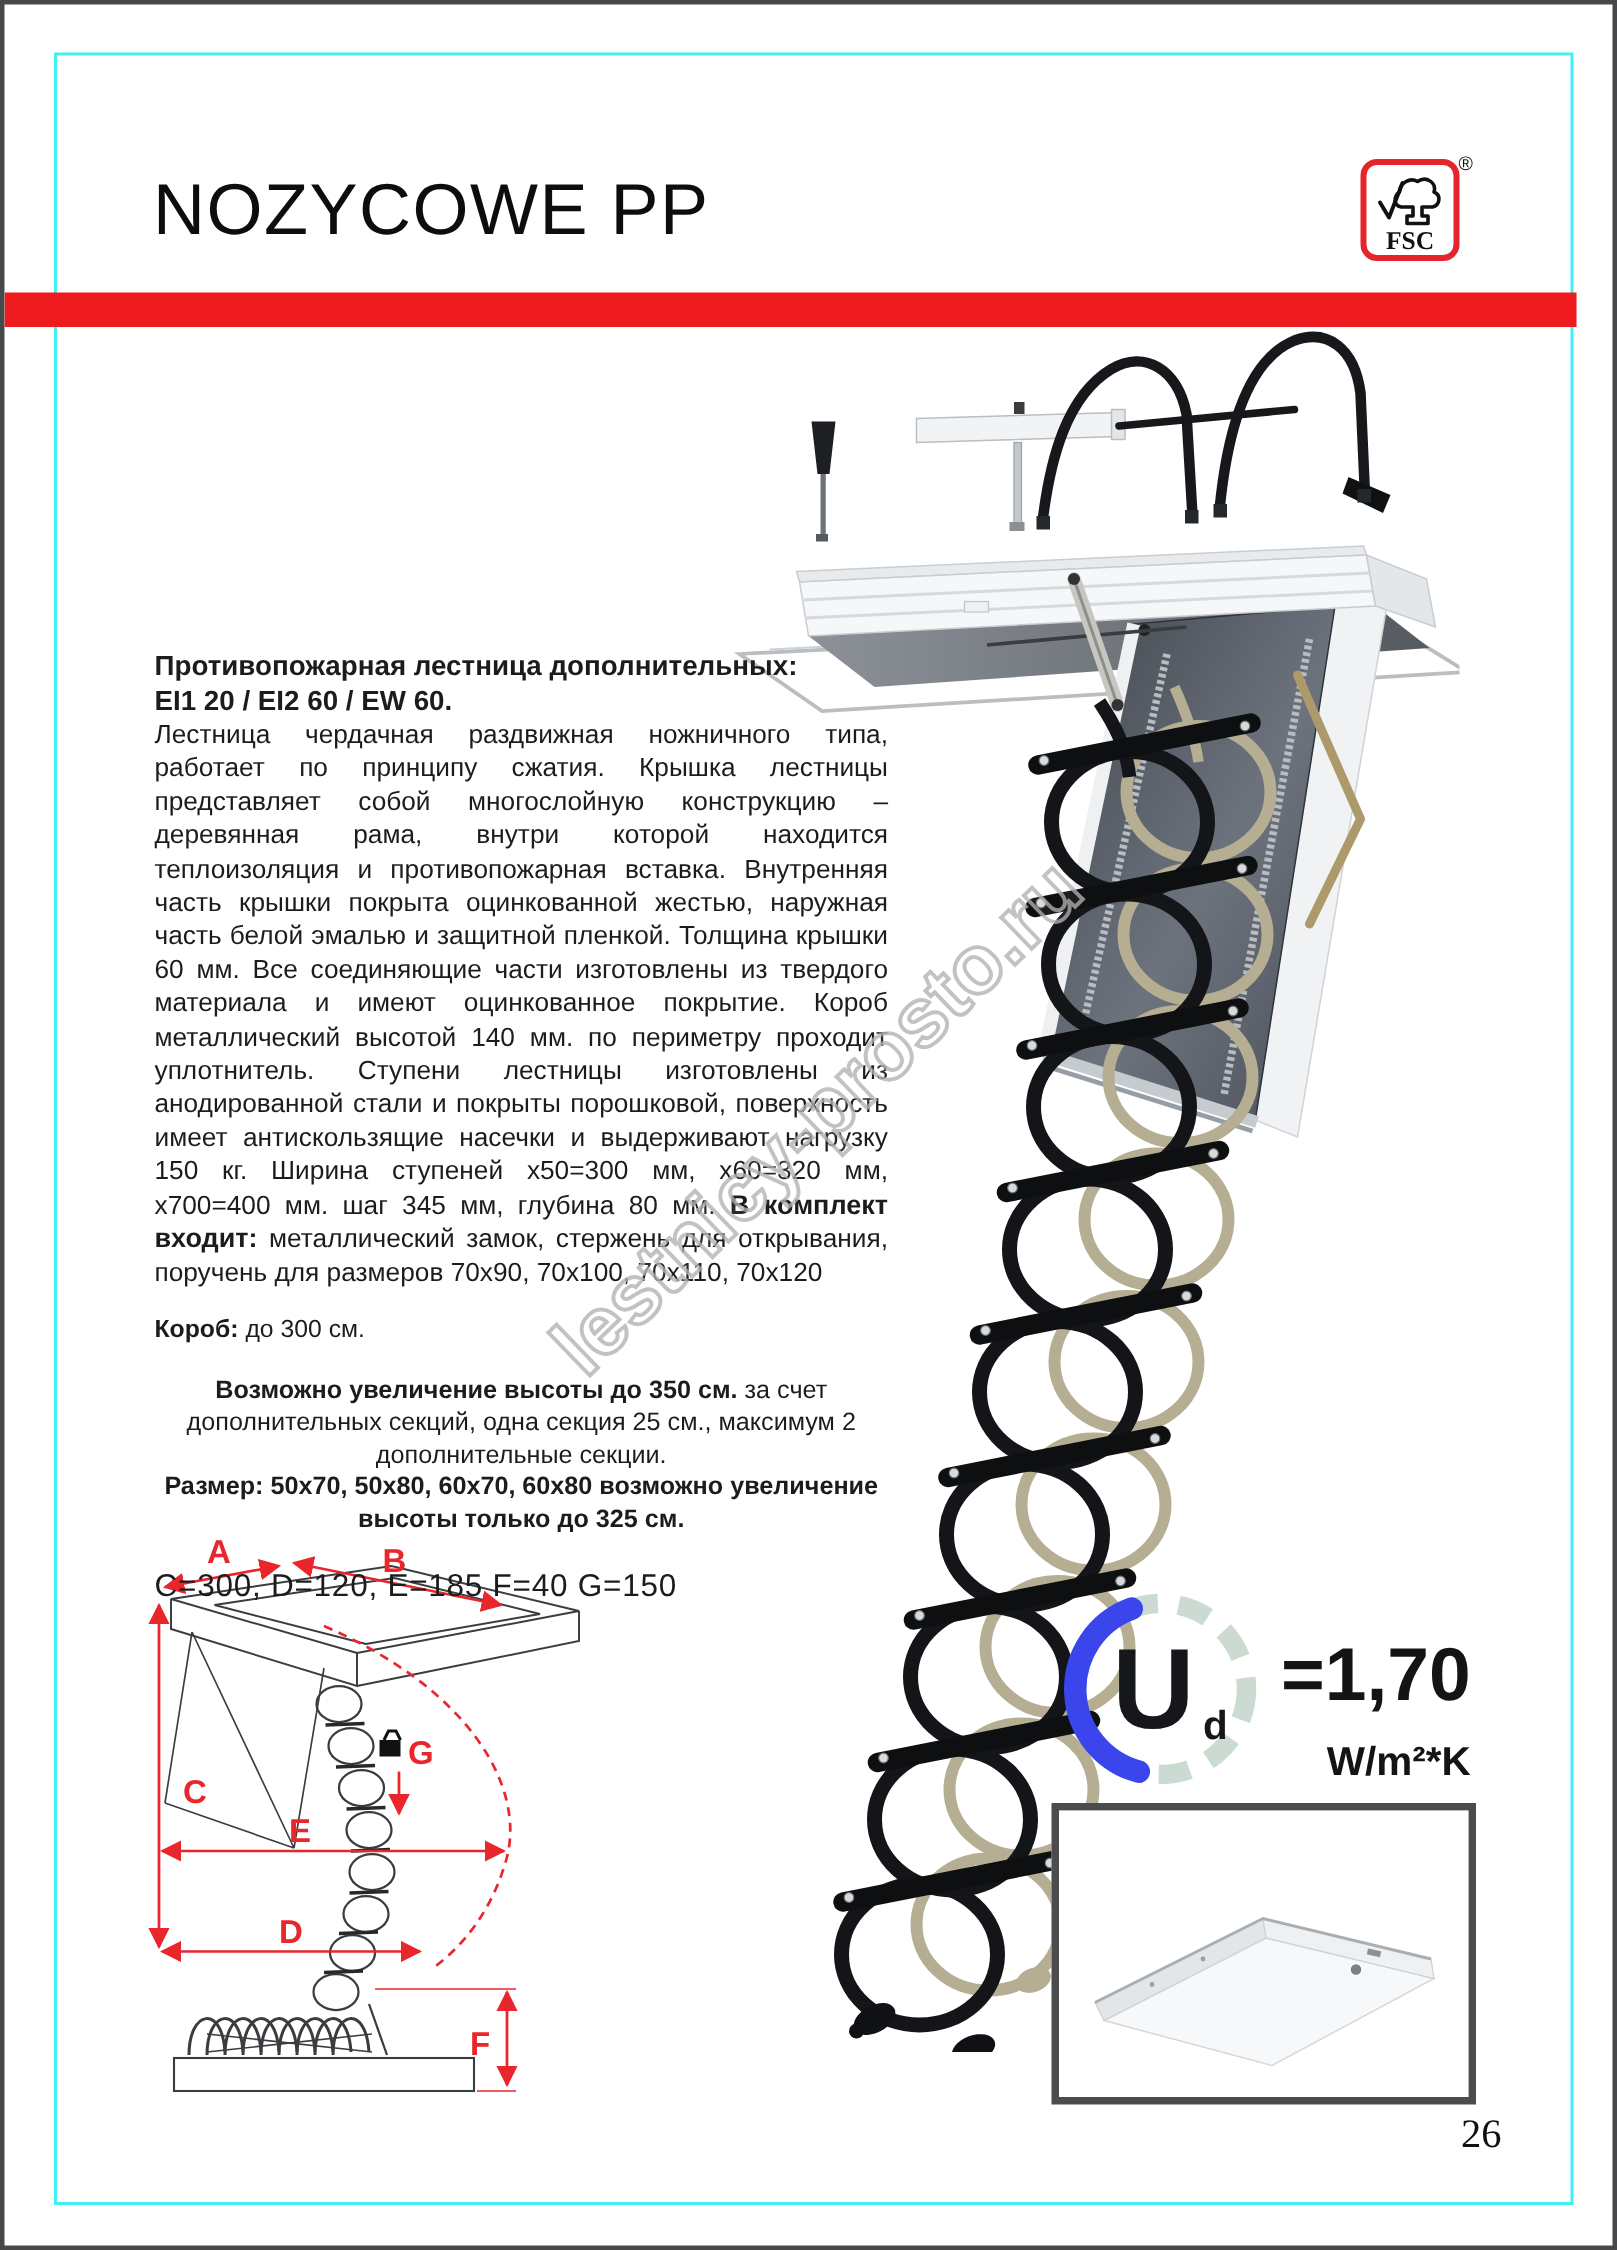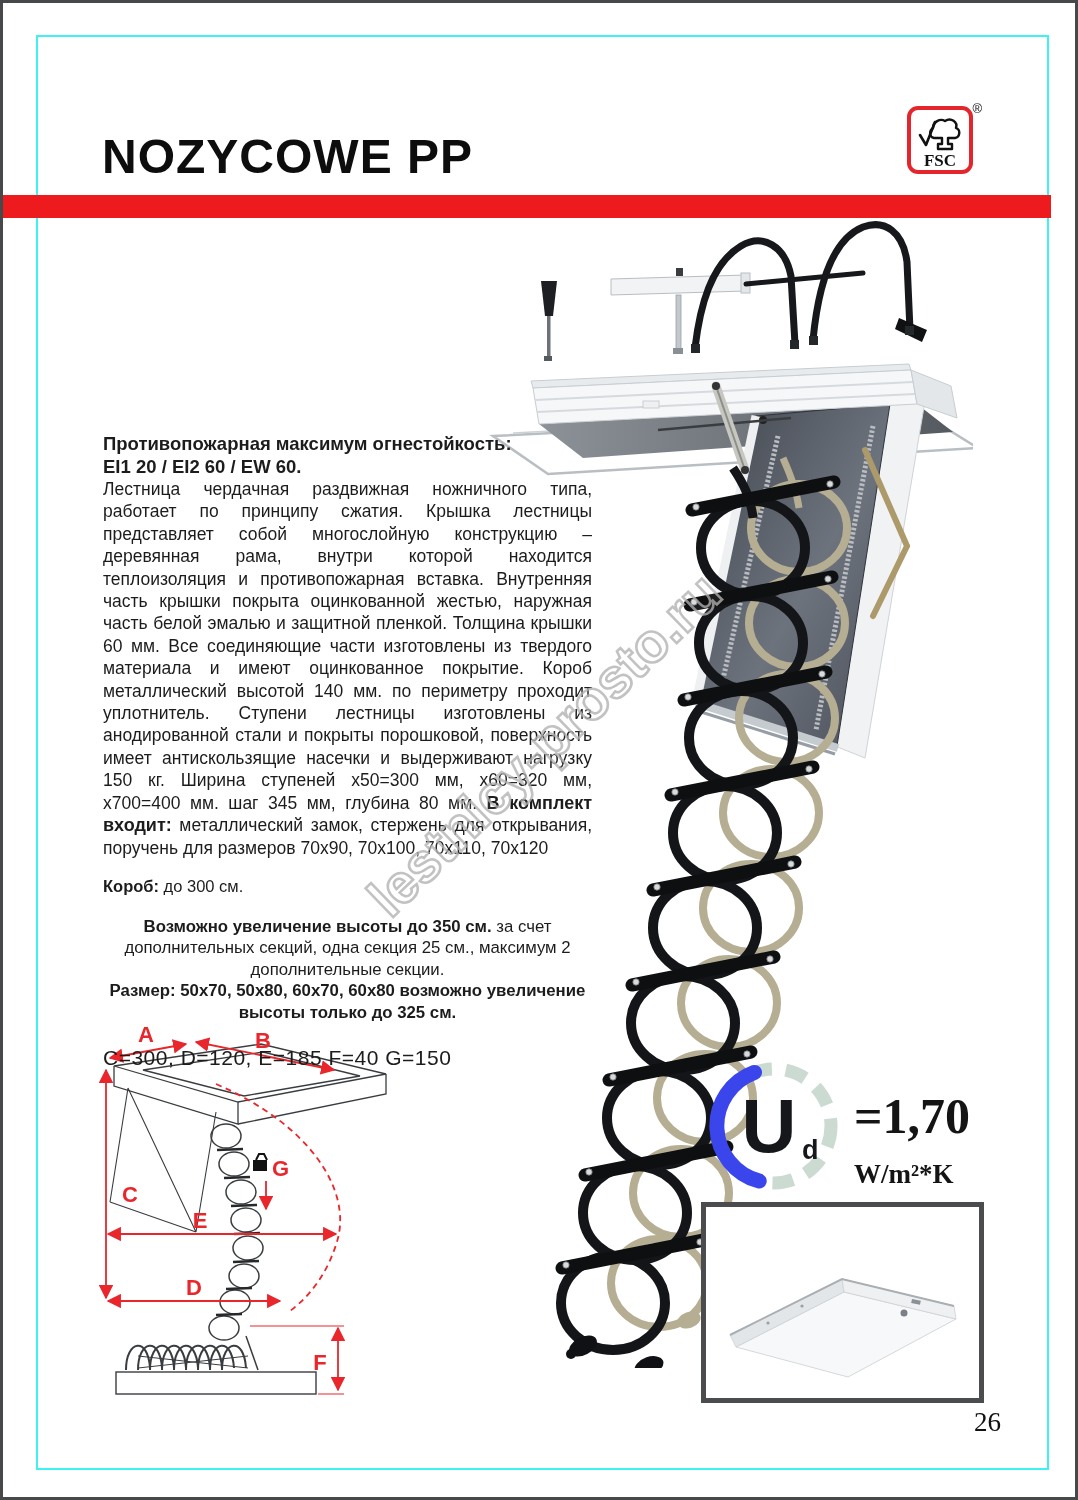--- a/index.html
+++ b/index.html
@@ -1,22 +1,22 @@
 <!DOCTYPE html>
 <html><head>
 <meta charset="utf-8">
 <style>
   html,body{margin:0;padding:0;background:#9a9a9a;}
   .page{position:relative;width:1078px;height:1500px;background:#ffffff;
     border:3px solid #474849;box-sizing:border-box;overflow:hidden;
     font-family:"Liberation Sans",sans-serif;color:#1c1c1c;}
   .cyan-frame{position:absolute;left:33px;top:32px;width:1009px;height:1431px;
     border:2px solid #3ef2f4;pointer-events:none;}
-  .page-title{position:absolute;left:99px;top:110px;font-size:48px;font-weight:bold;
-    color:#0d0d0d;letter-spacing:1px;margin-top:16px;}
+  .page-title{position:absolute;left:99px;top:110px;font-size:48px;font-weight:normal;
+    color:#0d0d0d;letter-spacing:1px;}
   .red-bar{position:absolute;left:0;top:192px;width:1048px;height:23px;background:#ee1b1e;}
 
   
   .fsc{position:absolute;left:903px;top:102px;width:78px;height:76px;}
   .fsc .reg{position:absolute;right:2px;top:-4px;font-size:13px;color:#111;}
 
   
   .text-col{position:absolute;left:100px;top:429px;width:489px;z-index:10;}
   .text-col p{margin:0;}
   .lead{font-weight:bold;font-size:18.5px;line-height:23px;}
@@ -31,21 +31,21 @@
   .watermark{position:absolute;left:352px;top:880px;transform:rotate(-44deg);
     transform-origin:0 0;font-size:55px;font-weight:bold;white-space:nowrap;
     color:rgba(255,255,255,0.08);-webkit-text-stroke:2.6px #b2b2b2;
     opacity:0.78;letter-spacing:0px;z-index:40;pointer-events:none;}
 
   .art{position:absolute;left:430px;top:215px;z-index:5;}
   .tech{position:absolute;left:95px;top:1003px;z-index:8;}
 
   
   .u-badge{position:absolute;left:700px;top:1052px;display:flex;align-items:flex-start;z-index:12;}
-  .u-badge .vals{margin-left:9px;padding-top:36px;text-align:left;font-family:Liberation Serif, serif;}
+  .u-badge .vals{margin-left:9px;padding-top:36px;text-align:right;}
   .u-value{font-size:50px;font-weight:bold;color:#141414;line-height:50px;}
   .u-unit{font-size:27px;font-weight:600;color:#141414;margin-top:18px;}
 
   
   .thumb-frame{position:absolute;left:698px;top:1199px;width:283px;height:201px;
     border:5px solid #4a4c4e;box-sizing:border-box;background:#fff;z-index:12;}
 
   .page-num{position:absolute;left:971px;top:1404px;font-size:27px;color:#111;z-index:12;font-family:Liberation Serif, serif;}
 </style>
 </head>
@@ -65,21 +65,21 @@
       <rect x="3" y="3" width="62" height="64" rx="9" fill="#fff" stroke="#e4252b" stroke-width="4"></rect>
       <g stroke="#111" fill="none" stroke-width="2.6" stroke-linecap="round" stroke-linejoin="round">
         <path d="M14 30 L20 40 L29 17"></path>
         <path d="M27 23 C27 17 34 13 39 16 C45 12 52 17 50 23 C55 25 54 32 49 33 L42 33 L42 39 L46 39 L46 44 L32 44 L32 39 L36 39 L36 33 L28 33 C23 32 23 26 27 23 Z" stroke-width="2.4"></path>
       </g>
       <text x="34" y="61" font-family="Liberation Serif,serif" font-size="17" font-weight="bold" text-anchor="middle" fill="#111">FSC</text>
     </svg>
   </div>
 
   <div class="text-col">
-    <p class="lead">Противопожарная максимум огнестойкость:</p>
+    <p class="lead">Противопожарная лестница дополнительных:</p>
     <p class="lead">EI1 20 / EI2 60 / EW 60.</p>
     <p class="body-par"><span>Лестница чердачная раздвижная ножничного типа, работает по принципу сжатия. Крышка лестницы представляет собой многослойную конструкцию – деревянная рама, внутри которой находится теплоизоляция и противопожарная вставка. Внутренняя часть крышки покрыта оцинкованной жестью, наружная часть белой эмалью и защитной пленкой. Толщина крышки 60 мм. Все соединяющие части изготовлены из твердого материала и имеют оцинкованное покрытие. Короб металлический высотой 140 мм. по периметру проходит уплотнитель. Ступени лестницы изготовлены из анодированной стали и покрыты порошковой, поверхность имеет антискользящие насечки и выдерживают нагрузку 150 кг. Ширина ступеней х50=300 мм, х60=320 мм, х700=400 мм. шаг 345 мм, глубина 80 мм.</span>
       <b>В комплект входит:</b><span> металлический замок, стержень для открывания, поручень для размеров 70х90, 70х100, 70х110, 70х120</span></p>
     <p class="height-par"><b>Короб:</b><span> до 300 см.</span></p>
     <p class="ext-par"><b>Возможно увеличение высоты до 350 см.</b><span> за счет дополнительных секций, одна секция 25 см., максимум 2 дополнительные секции.</span><br>
       <b>Размер: 50х70, 50х80, 60х70, 60х80 возможно увеличение высоты только до 325 см.</b></p>
     <p class="dims-line">C=300, D=120, E=185 F=40 G=150</p>
   </div>
 
   <svg class="art" width="540" height="1150" viewBox="0 0 540 1150">

